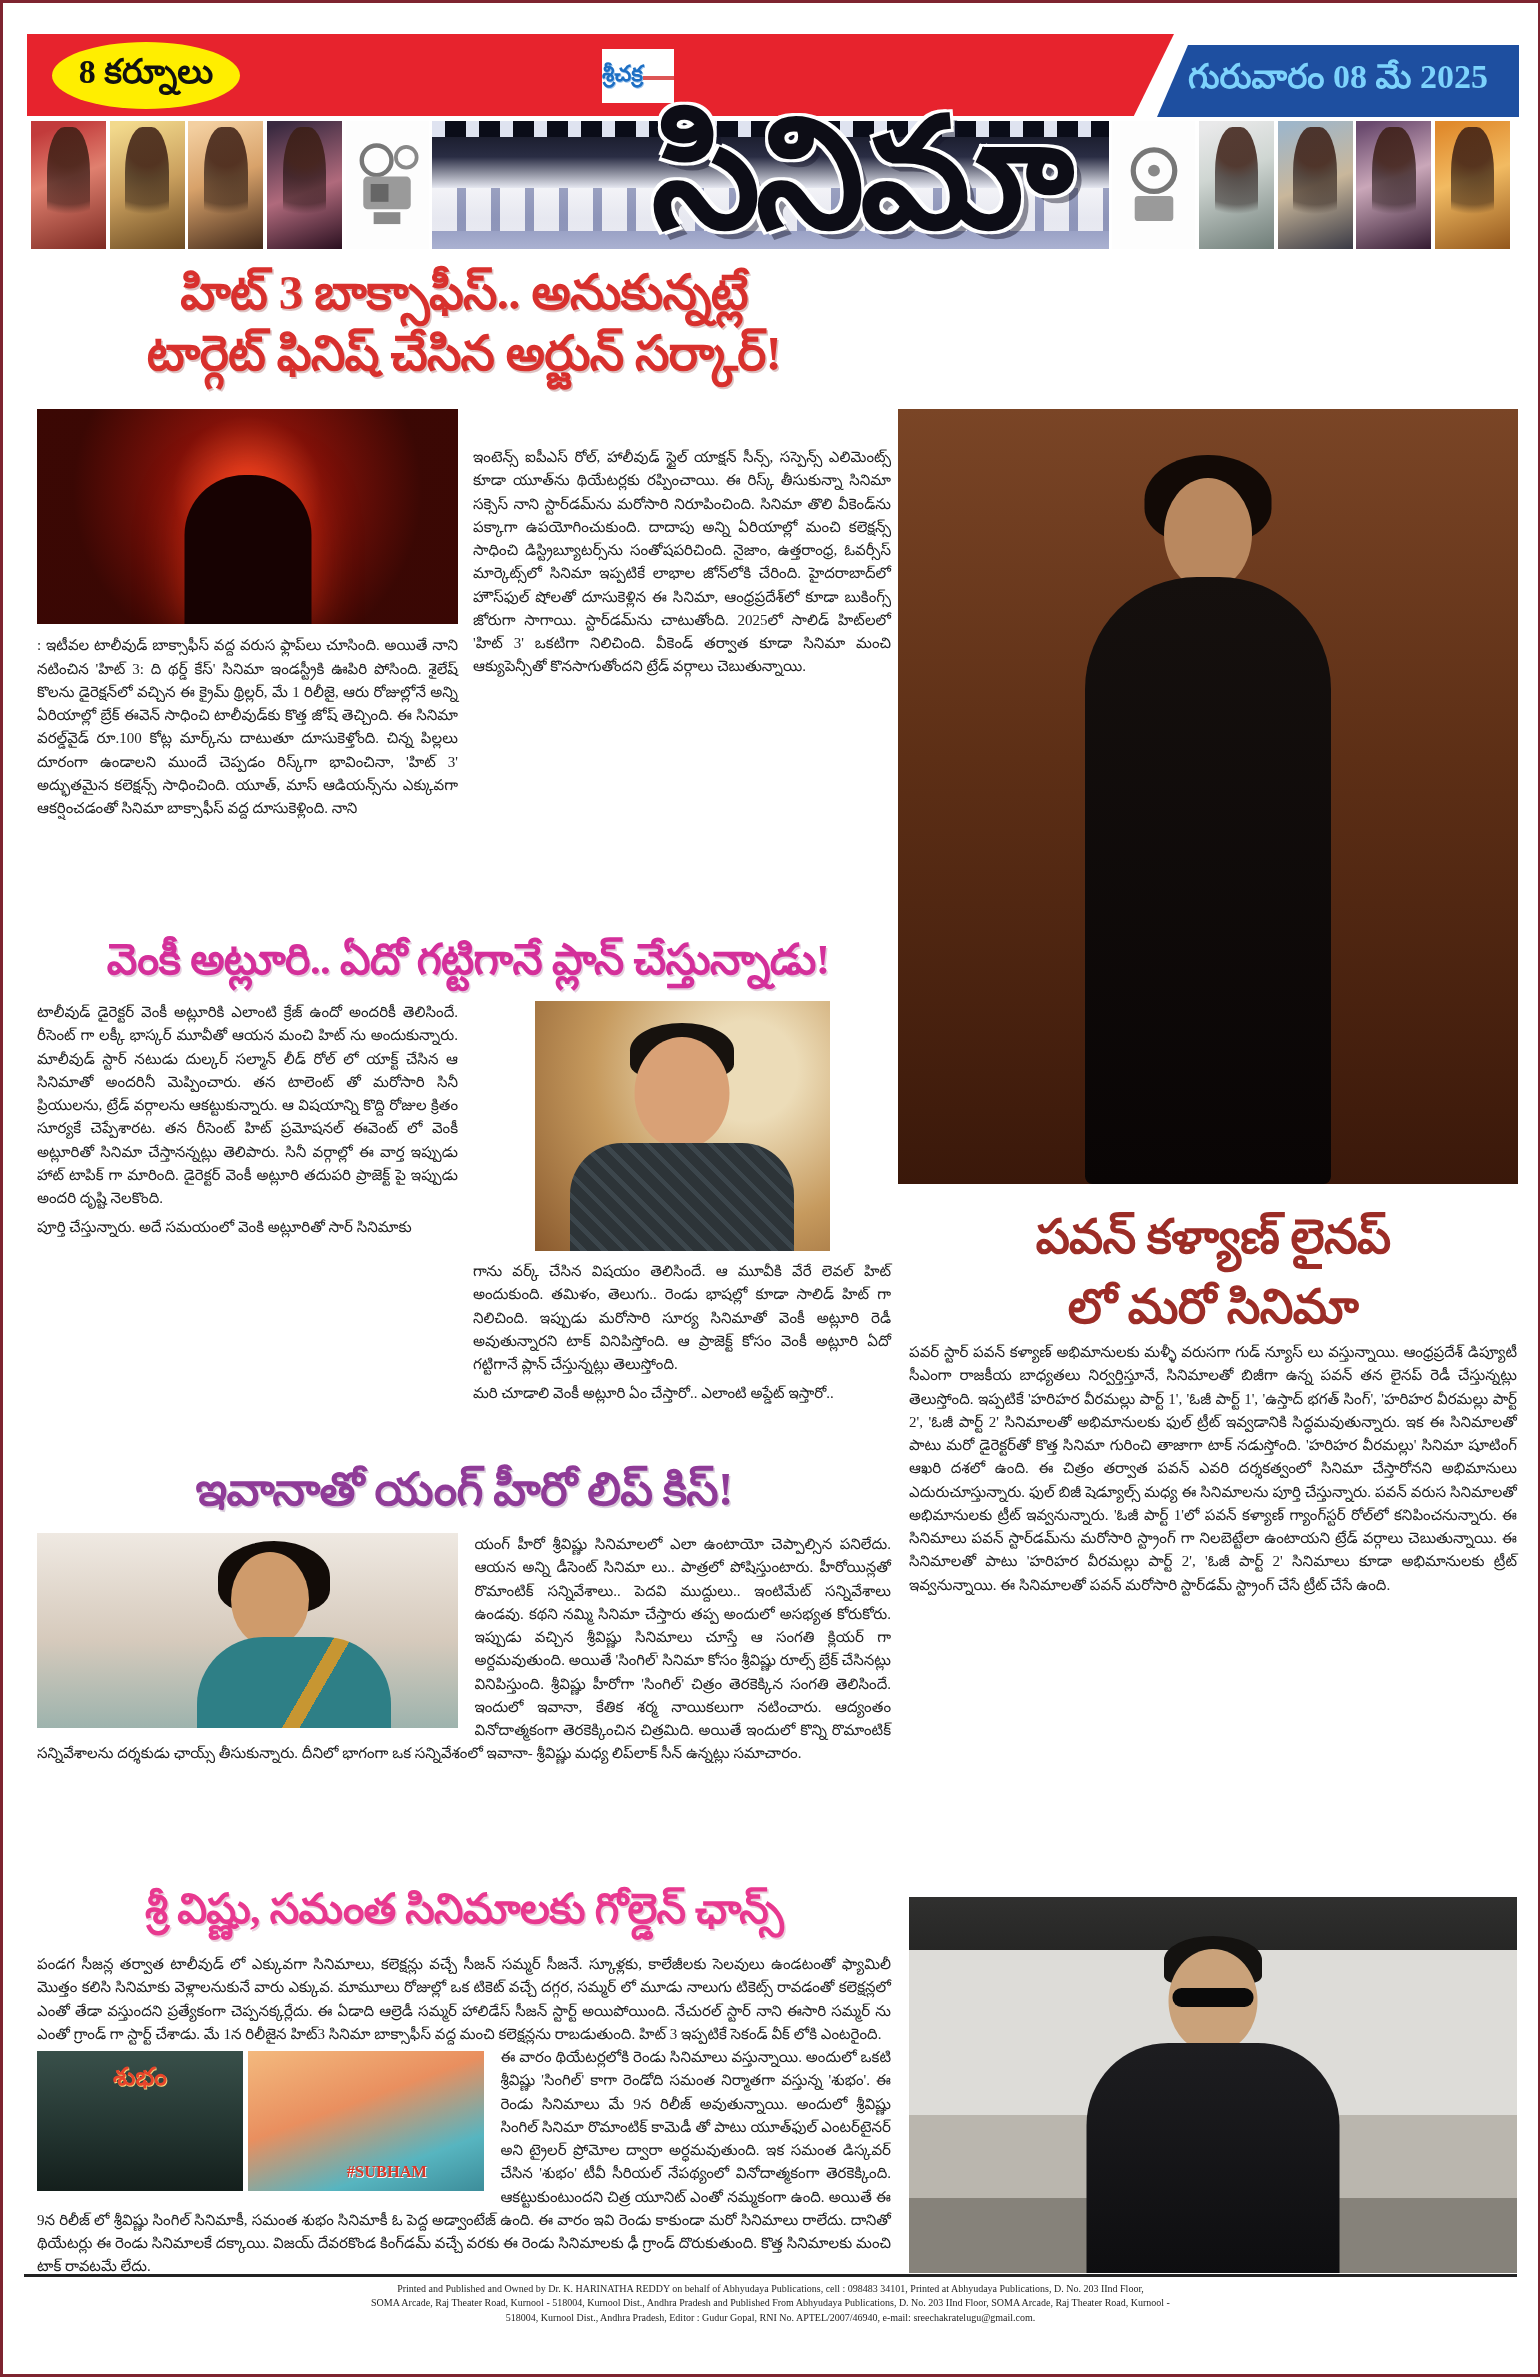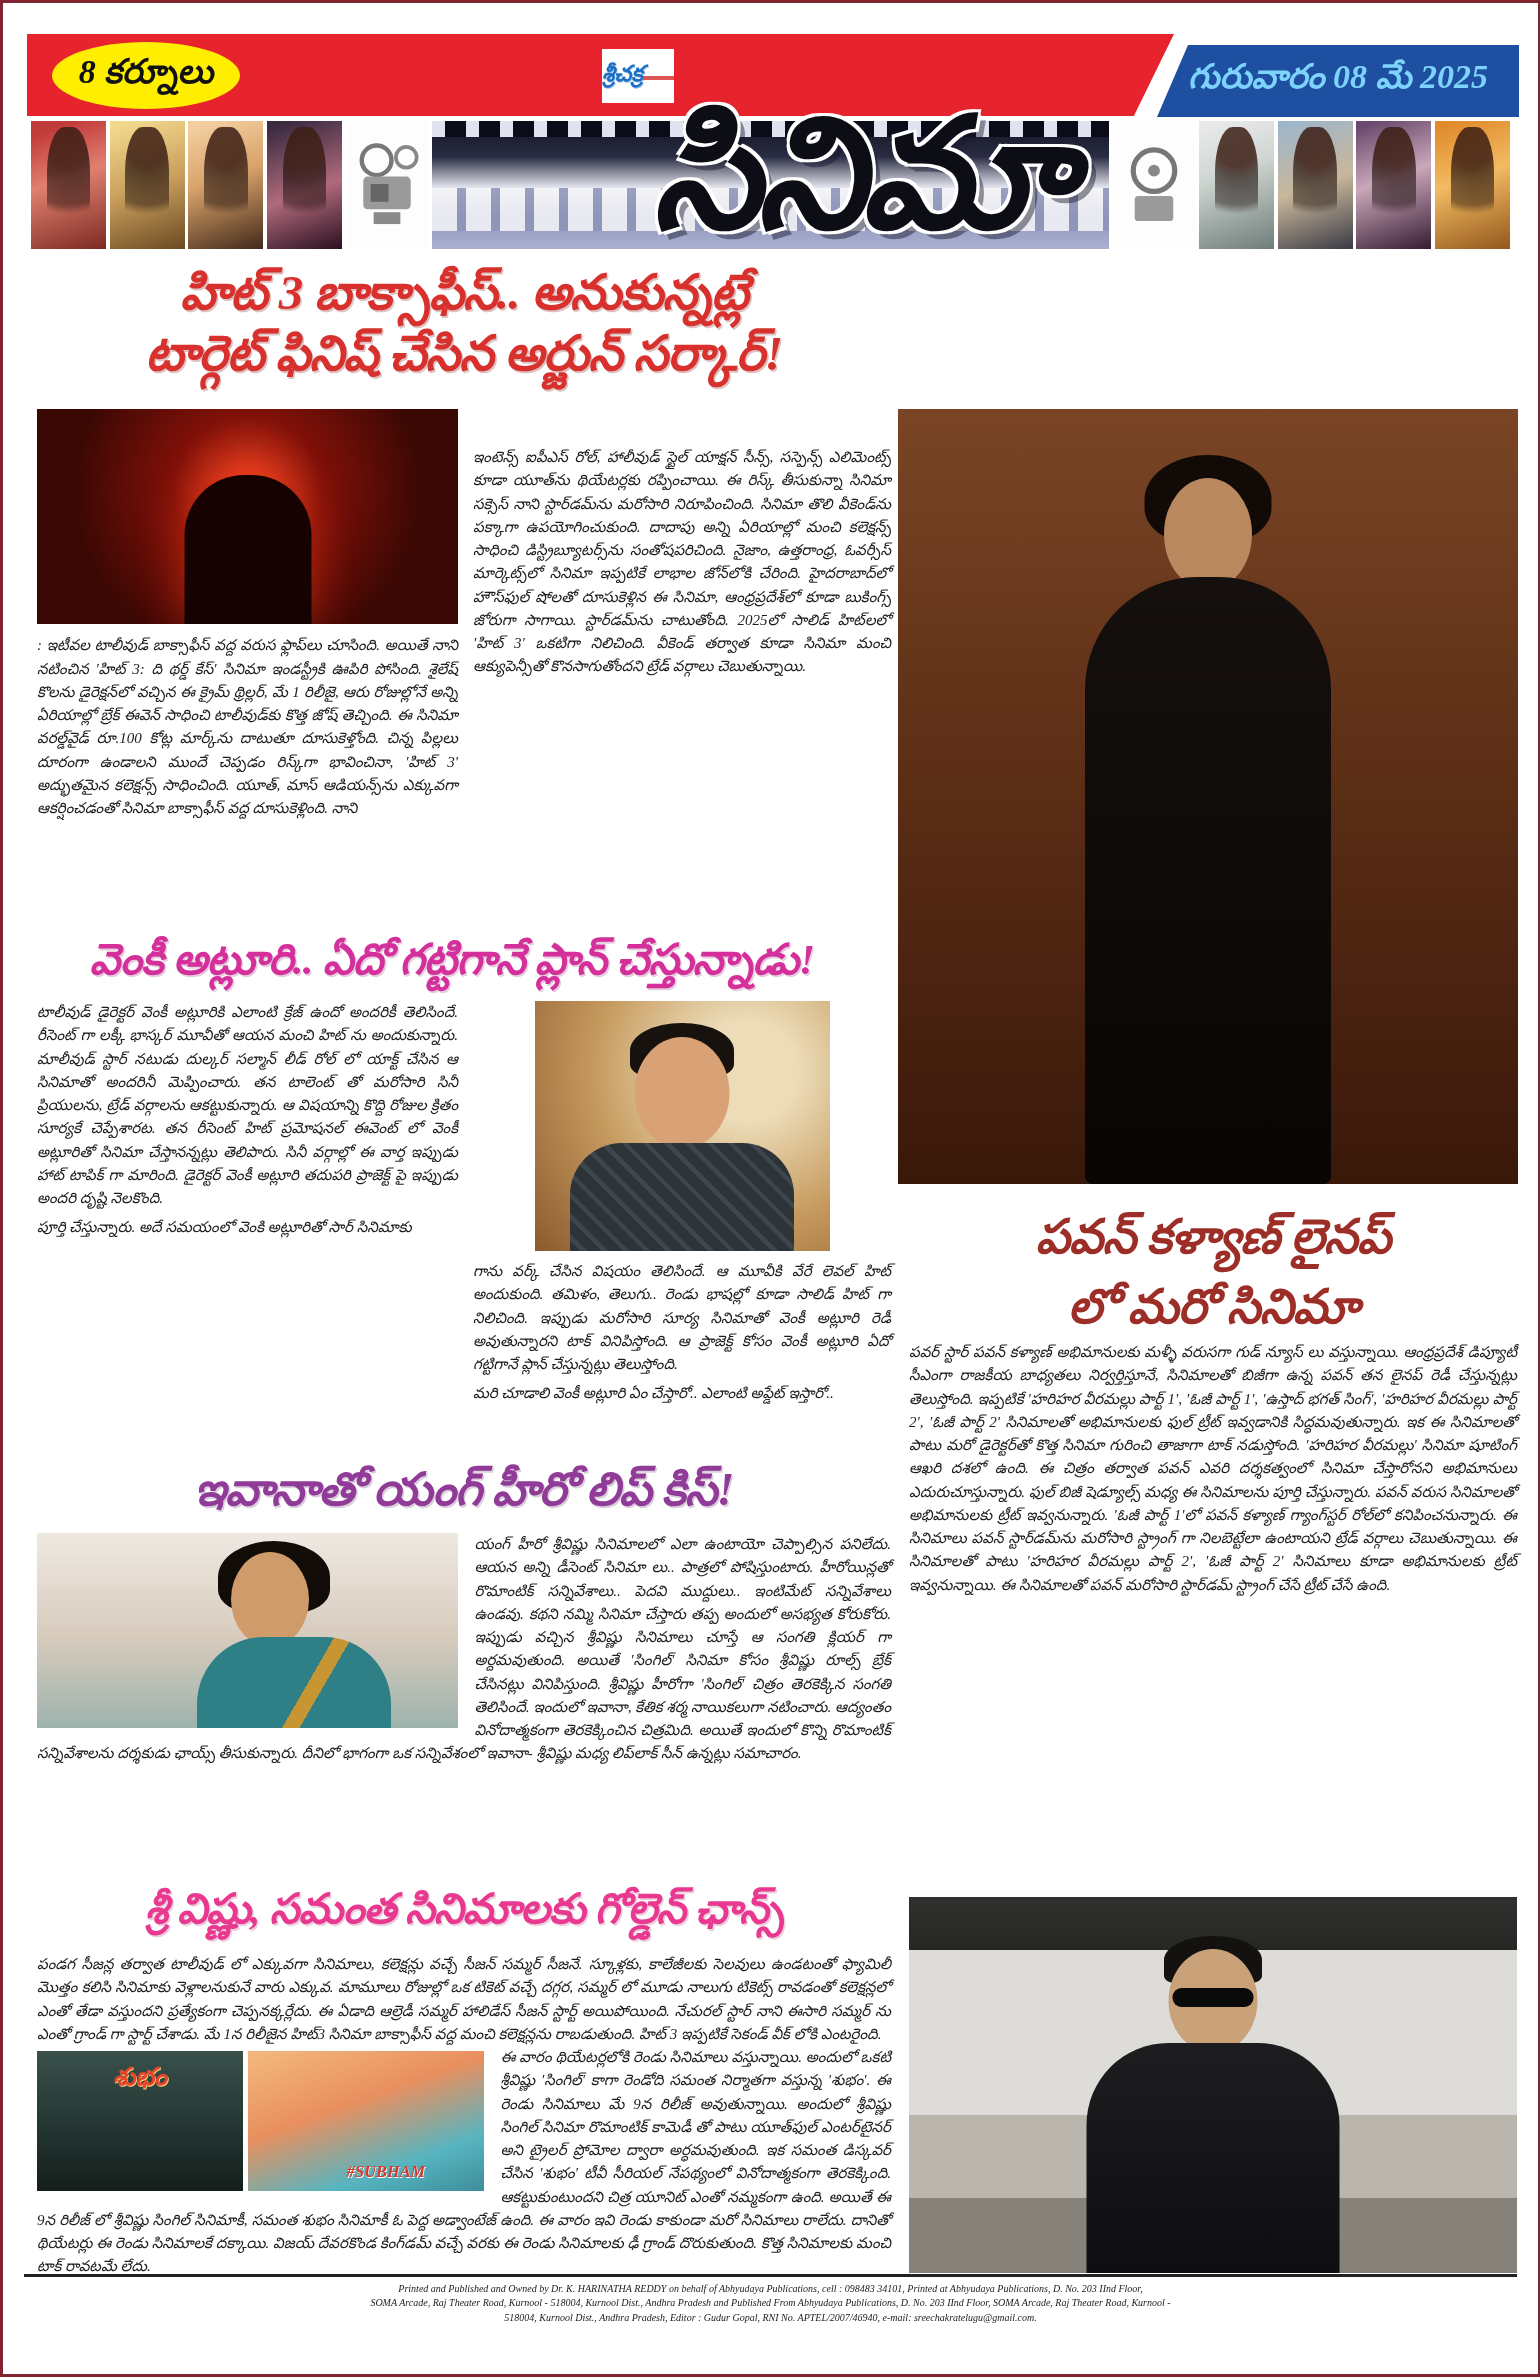--- a/index.html
+++ b/index.html
@@ -1,19 +1,19 @@
 <!DOCTYPE html>
 <html style="font-size:12px"><head>
 <meta charset="utf-8">
 <style>
   html,body{margin:0;padding:0;}
   body{background:#f2f2f2;font-family:"Liberation Serif", serif;}
   .page{
     position:relative;width:1541px;height:2377px;background:#fff;
-    margin:0 auto;overflow:hidden;border:3px solid #7e2430;box-sizing:border-box;font-style:italic;
+    margin:0 auto;overflow:hidden;border:3px solid #7e2430;box-sizing:border-box;
   }
   
   .header-bar{position:absolute;left:24px;top:31px;width:1147px;height:82px;background:#e7232d;
     clip-path:polygon(0 0,100% 0,96.5% 100%,0 100%);}
   .edition-pill{position:absolute;left:49px;top:39px;width:188px;height:67px;background:#ffee00;
     border-radius:50%;display:flex;align-items:center;justify-content:center;
     font-size:34px;font-weight:bold;color:#111;z-index:3;}
   .brand-box{position:absolute;left:599px;top:46px;width:72px;height:54px;background:#fff;z-index:3;
     display:flex;align-items:center;justify-content:center;}
   .brand-box .brand-word{font-size:22.4px;font-weight:bold;color:#1d6fc4;text-shadow:0.7px 0.7px 0 #9fc6ee;}
@@ -43,21 +43,21 @@
     background:repeating-linear-gradient(90deg,#dfe3f0 0 13.4px,#0a0c18 13.4px 34px);}
   .film-center::after{content:"";position:absolute;left:0;right:0;top:52%;height:43px;
     background:repeating-linear-gradient(90deg,#f6f6f9 0 25px,#8d94b8 25px 34px);opacity:.85;}
   .masthead-title{position:absolute;left:522px;top:95px;width:671px;text-align:center;z-index:5;
     font-size:155px;line-height:1;font-weight:bold;color:#0d0d16;letter-spacing:-4.5px;
     text-shadow:-3px -3px 0 #fff,3px -3px 0 #fff,-3px 3px 0 #fff,3px 3px 0 #fff,7.5px 7.5px 0 rgba(20,20,40,.45);}
   
   .hl{position:absolute;text-align:center;font-weight:800;letter-spacing:-0.7px;}
   .hl-1{left:34px;top:259px;width:854px;font-size:49px;line-height:1.25;color:#d8302d;
     text-shadow:1.5px 2.2px 0 rgba(120,10,10,.25);}
-  .hl-2{left:22px;top:932px;width:854px;font-size:43px;color:#d42f9a;text-shadow:1.5px 2.2px 0 rgba(120,10,90,.2);}
+  .hl-2{left:38px;top:932px;width:854px;font-size:43px;color:#d42f9a;text-shadow:1.5px 2.2px 0 rgba(120,10,90,.2);}
   .hl-3{left:906px;top:1199px;width:608px;font-size:48px;line-height:1.45;color:#9c2d27;}
   .hl-4{left:34px;top:1460px;width:854px;font-size:46px;color:#8f3b97;text-shadow:1.5px 2.2px 0 rgba(70,10,80,.2);}
   .hl-5{left:34px;top:1882px;width:854px;font-size:42px;color:#e8388f;text-shadow:1.5px 2.2px 0 rgba(150,20,80,.2);}
   
   .body-txt{font-size:15px;line-height:1.55;color:#1c1c1c;text-align:justify;}
   .cols{position:absolute;display:flex;gap:15px;}
   .a1{left:34px;top:406px;width:854px;}
   .a1 .c1{width:421px;flex:0 0 421px;}
   .a1 .c2{flex:1;margin-top:37px;}
   .a2{left:34px;top:998px;width:854px;}

